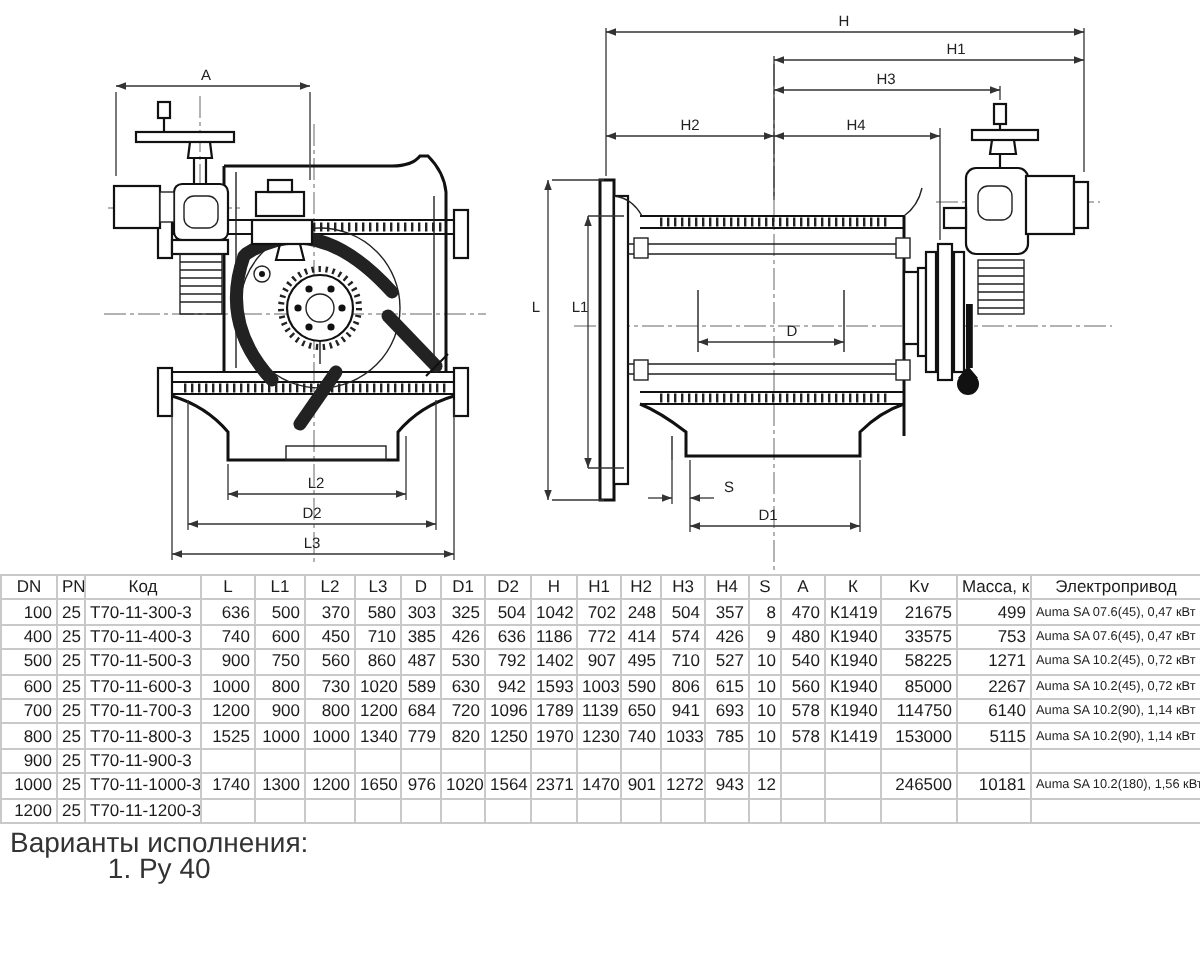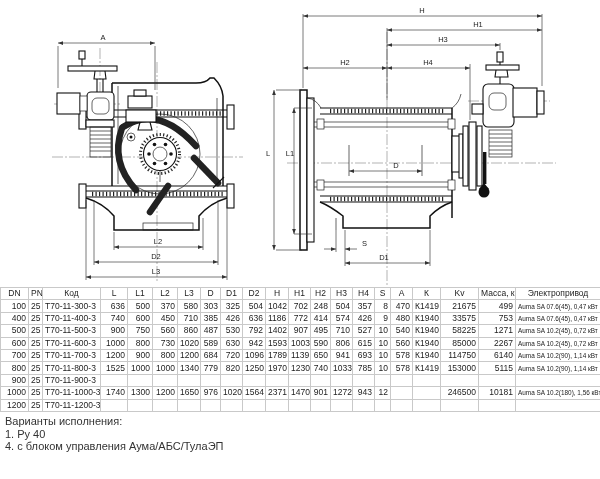--- a/index.html
+++ b/index.html
@@ -17,21 +17,21 @@
   .band{stroke:#222;stroke-width:6.5;fill:none;stroke-linecap:round;}
   .dark{fill:#111;stroke:none;}
   .spec-table{position:absolute;top:287px;left:0;width:600px;border-collapse:collapse;
               table-layout:fixed;font-size:8.5px;color:#1c1c1c;}
   .spec-table th,.spec-table td{border:1px solid #c9c9c9;padding:0 2px;height:11.4px;
               font-weight:normal;white-space:nowrap;overflow:hidden;line-height:11px;}
   .spec-table th{text-align:center;}
   .spec-table td.ar{text-align:right;}
   .spec-table td.al{text-align:left;}
   .spec-table td.priv{font-size:6.4px;color:#222;}
-  .notes{position:absolute;top:415px;left:5px;font-size:11px;color:#333;line-height:12.6px;}
+  .notes{position:absolute;top:415px;left:5px;font-size:14px;color:#333;line-height:12.6px;text-align:center;}
 </style>
 </head>
 <body>
 
 <div class="sheet">
 
   <svg class="drawing-svg" width="600" height="287" viewBox="0 0 600 287">
     <defs>
       <marker id="ar" viewBox="0 0 8 6" refX="8" refY="3" markerWidth="8" markerHeight="6" orient="auto-start-reverse">
           <path d="M0,0 L8,3 L0,6 Z" fill="#333"></path>
@@ -473,15 +473,14 @@
           <td class="ar"></td>
           <td class="ar"></td>
           <td class="al priv"></td>
         </tr>
       </tbody>
   </table>
 
   <div class="notes">
     <div>Варианты исполнения:</div>
     <div>1. Ру 40</div>
-    <div>4. с блоком управления Аума/АБС/ТулаЭП</div>
   </div>
 </div>
 
 </body></html>

